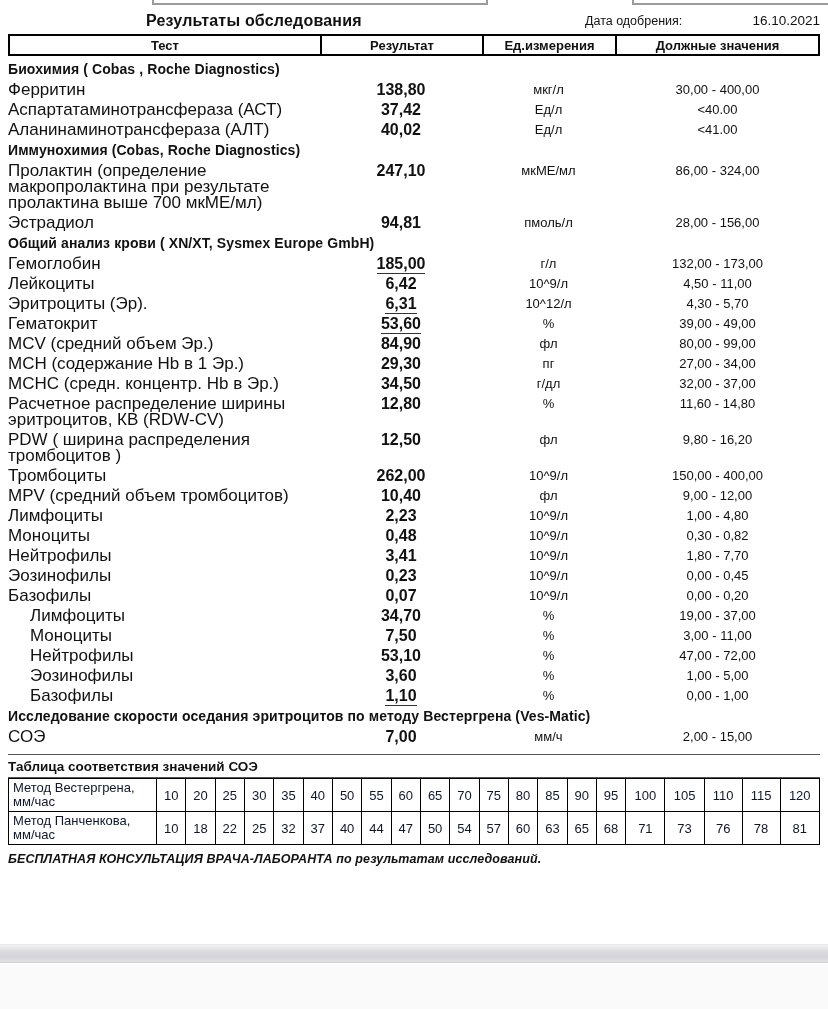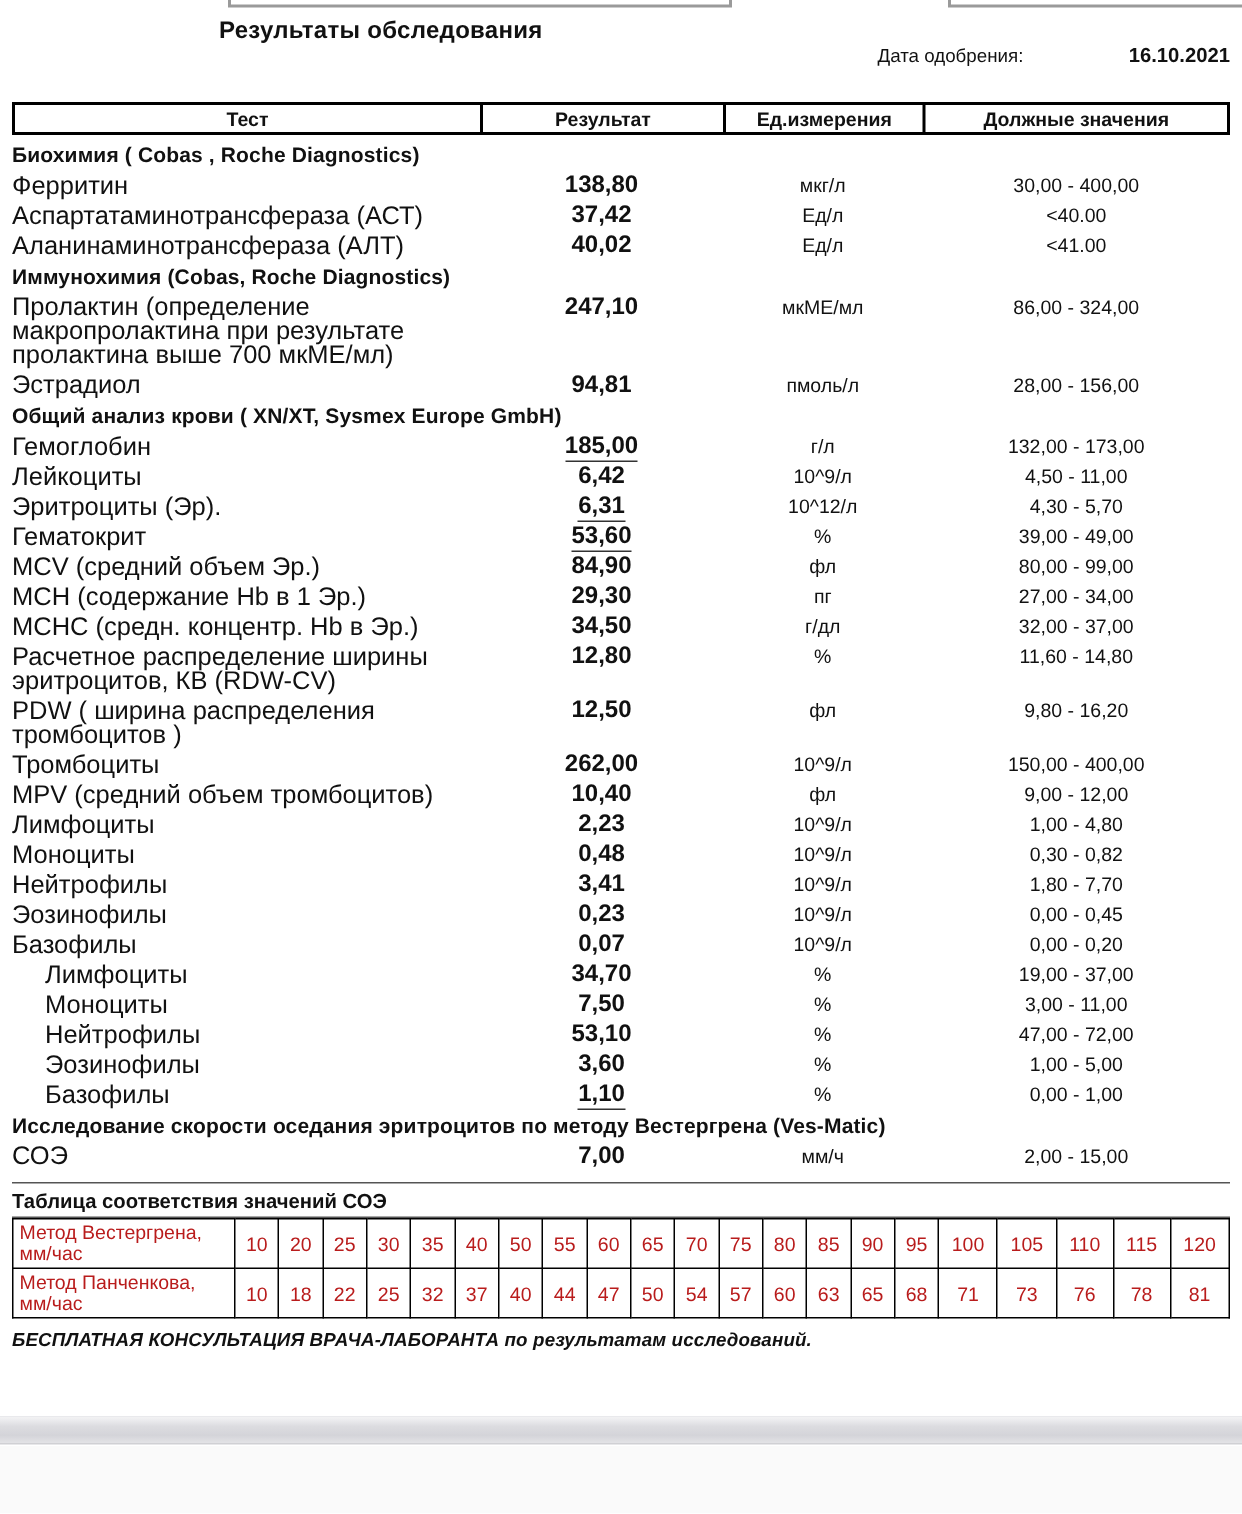--- a/index.html
+++ b/index.html
@@ -15,28 +15,28 @@
   .top-box.left  { left:152px; width:336px; }
   .top-box.right { left:632px; width:206px; }
 
   .doc { position:absolute; left:8px; top:8px; width:812px; }
 
   .doc-header { position:relative; height:26px; }
   .doc-title {
     position:absolute; left:138px; top:4px;
     font-size:16px; font-weight:bold; letter-spacing:.2px;
   }
-  .approval { position:absolute; right:0; top:5px; width:235px; display:flex; justify-content:space-between; align-items:flex-end; }
+  .approval { position:absolute; right:0; top:5px; width:235px; display:flex; justify-content:space-between; align-items:center; }
   .approval-label { font-size:12.5px; }
-  .approval-date  { font-size:13.5px; font-weight:bold;margin-top:16px; }
+  .approval-date  { font-size:13.5px; font-weight:normal; }
 
   
   .grid-row { display:grid; grid-template-columns:312px 162px 133px 1fr; }
   .thead {
-    border:2px solid #000; height:22px; align-items:stretch;margin-top:34px;
+    border:2px solid #000; height:22px; align-items:stretch;
   }
   .thead > div {
     font-size:13px; font-weight:bold; text-align:center; line-height:19px;
     border-right:2px solid #000;
   }
   .thead > div:last-child { border-right:none; }
 
   .tbody { padding-top:3px; }
   .section-row { font-size:14px; font-weight:bold; line-height:21px; letter-spacing:.1px; }
   .item-row { padding:2px 0; }
@@ -50,21 +50,21 @@
   .rule { border-top:1.5px solid #555; margin-top:7px; }
 
   
   .soe-title {
     font-size:13.5px; font-weight:bold; padding:4px 0 3px 0;
     border-bottom:1.5px solid #555; margin-bottom:0;
   }
   table.soe { border-collapse:collapse; width:812px; table-layout:auto; }
   table.soe td {
     border:1.5px solid #000; text-align:center; font-size:13px;
-    padding:2px 3px; height:27px; color:#b91c1c;
+    padding:2px 3px; height:27px; color:#0f172a;
   }
   table.soe td.lbl { text-align:left; width:148px; font-size:13px; line-height:14px; padding-left:4px; }
 
   .footer-line1 { font-size:12.5px; font-weight:bold; font-style:italic; margin-top:7px; letter-spacing:.1px; }
   .footer-line2 { font-size:12px;   font-weight:bold; font-style:italic; margin-top:7px; }
 
   
   .bottom-bar {
     position:absolute; left:0; top:944px; width:828px; height:19px;
     background:linear-gradient(#f2f2f4 0%, #dcdce0 35%, #d4d4d9 70%, #e3e3e6 100%);

